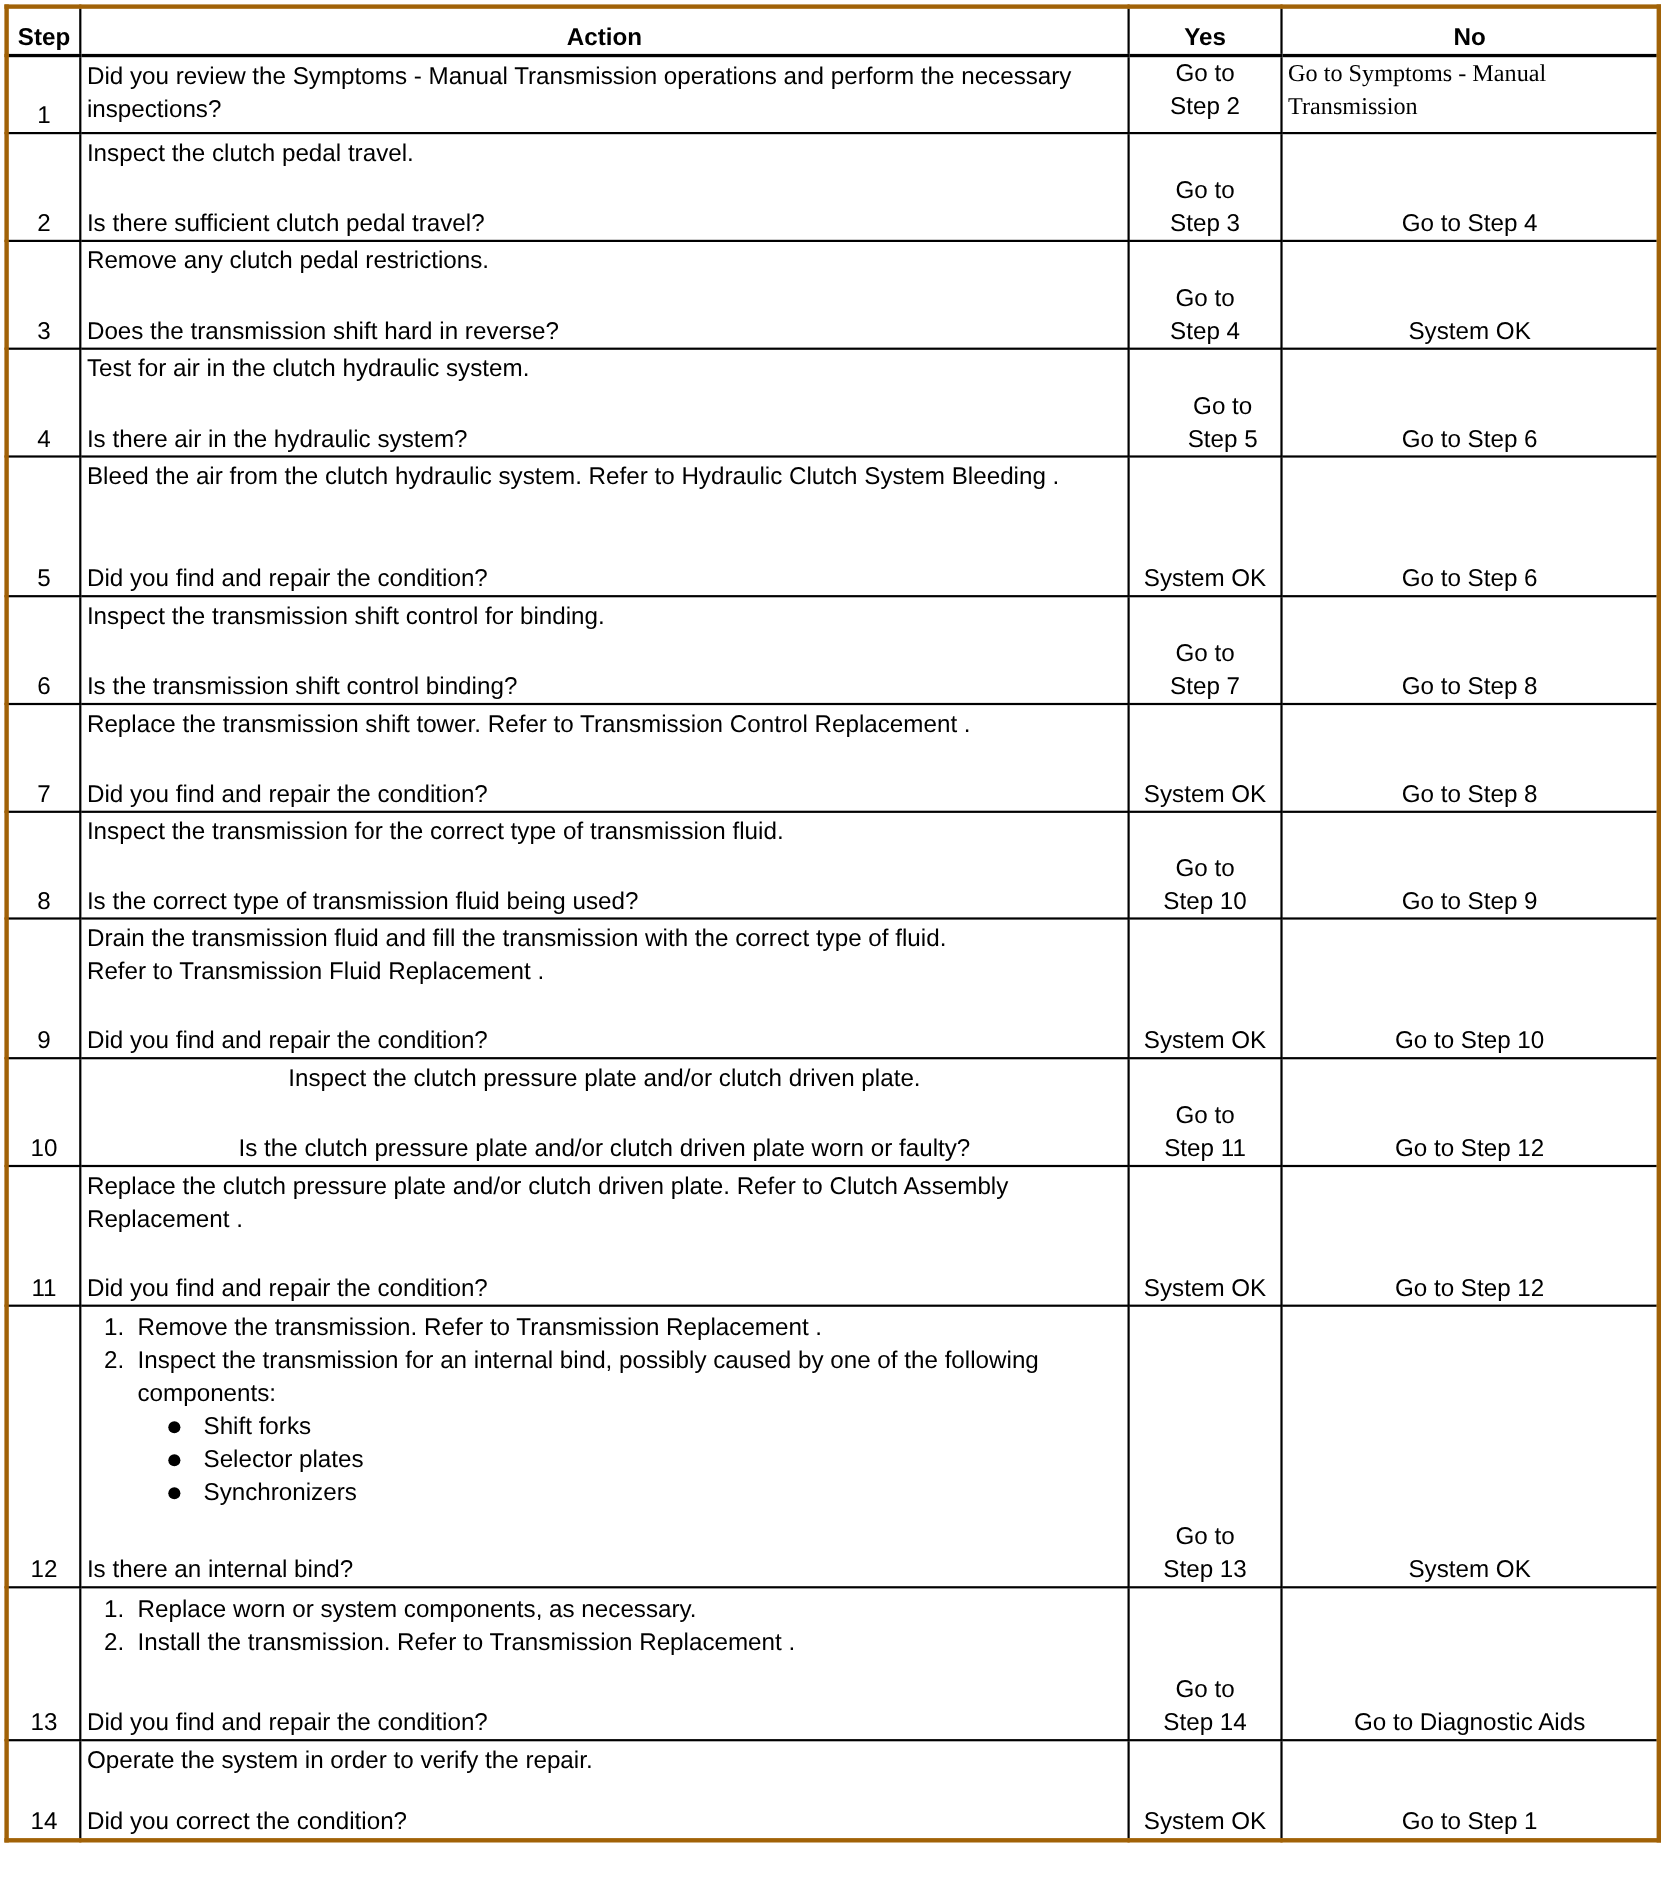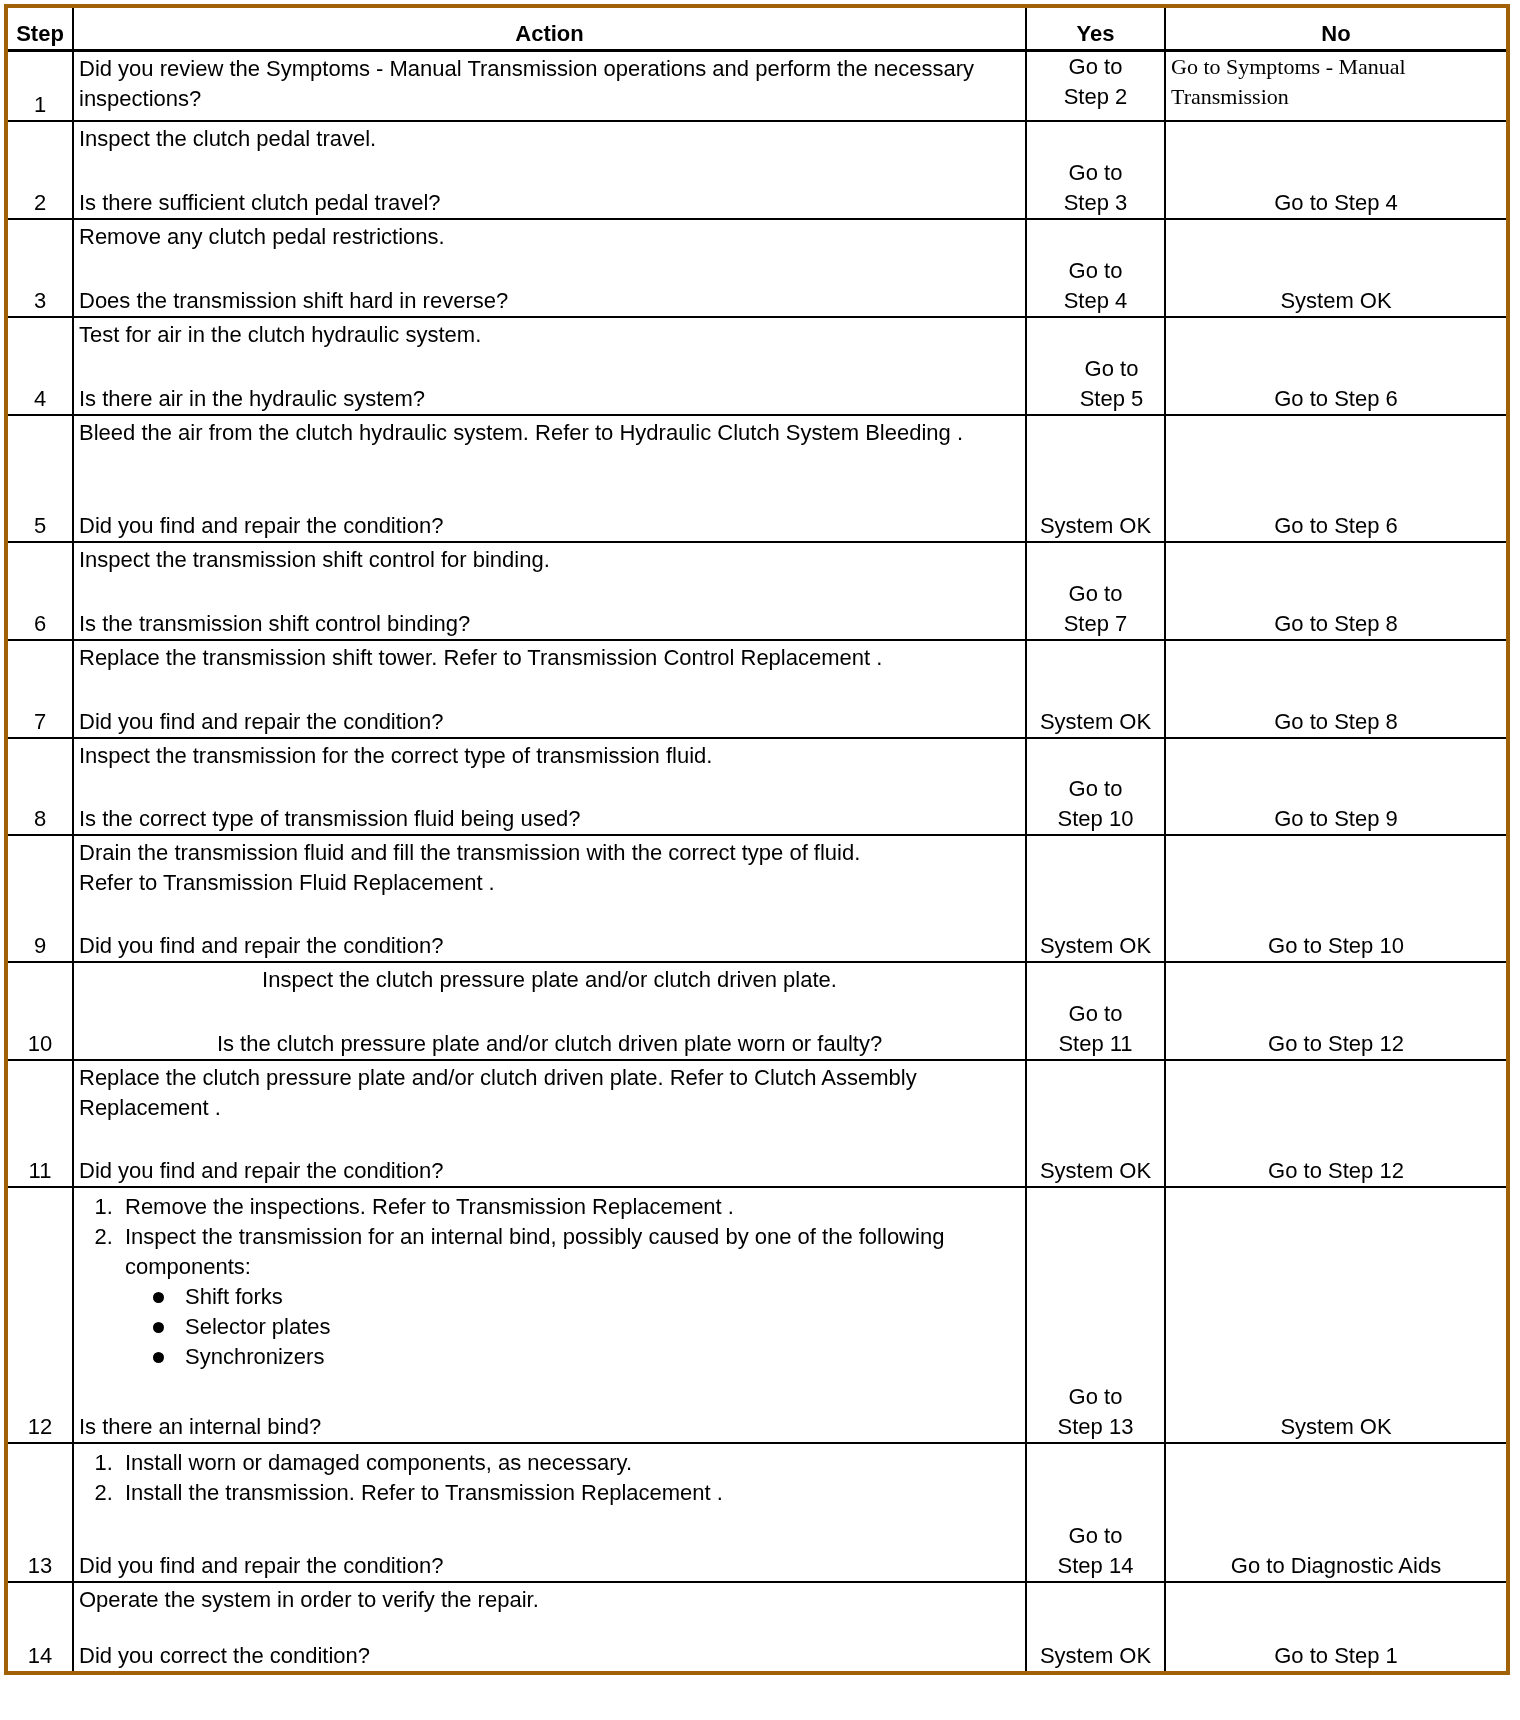--- a/index.html
+++ b/index.html
@@ -168,39 +168,39 @@
           </div>
         </td>
         <td class="yes"><span>System OK</span></td>
         <td class="no">Go to Step 12</td>
       </tr>
       <tr style="height: 256px;">
         <td class="step">12</td>
         <td class="action" style="height: 254px;">
           <div class="action-inner" style="height: 252px;">
             <ol class="steps" style="margin-top: 2px;">
-              <li><span>Remove the inspections. Refer to Transmission Replacement .</span></li>
+              <li><span>Remove the transmission. Refer to Transmission Replacement .</span></li>
               <li><span>Inspect the transmission for an internal bind, possibly caused by one of the following components:</span><ul class="bul">
                   <li>Shift forks</li>
                   <li>Selector plates</li>
                   <li>Synchronizers</li>
                 </ul></li>
             </ol>
             <div class="question">Is there an internal bind?</div>
           </div>
         </td>
         <td class="yes" style="white-space: normal; word-spacing: 0px;"><span style="display: inline-block; width: 80px;">Go to Step 13</span></td>
         <td class="no">System OK</td>
       </tr>
       <tr style="height: 139px;">
         <td class="step">13</td>
         <td class="action" style="height: 137px;">
           <div class="action-inner" style="height: 135px;">
             <ol class="steps" style="margin-top: 2px;">
-              <li><span>Install worn or damaged components, as necessary.</span></li>
+              <li><span>Replace worn or system components, as necessary.</span></li>
               <li><span>Install the transmission. Refer to Transmission Replacement .</span></li>
             </ol>
             <div class="question">Did you find and repair the condition?</div>
           </div>
         </td>
         <td class="yes" style="white-space: normal; word-spacing: 0px;"><span style="display: inline-block; width: 80px;">Go to Step 14</span></td>
         <td class="no">Go to Diagnostic Aids</td>
       </tr>
       <tr style="height: 90px;">
         <td class="step">14</td>

